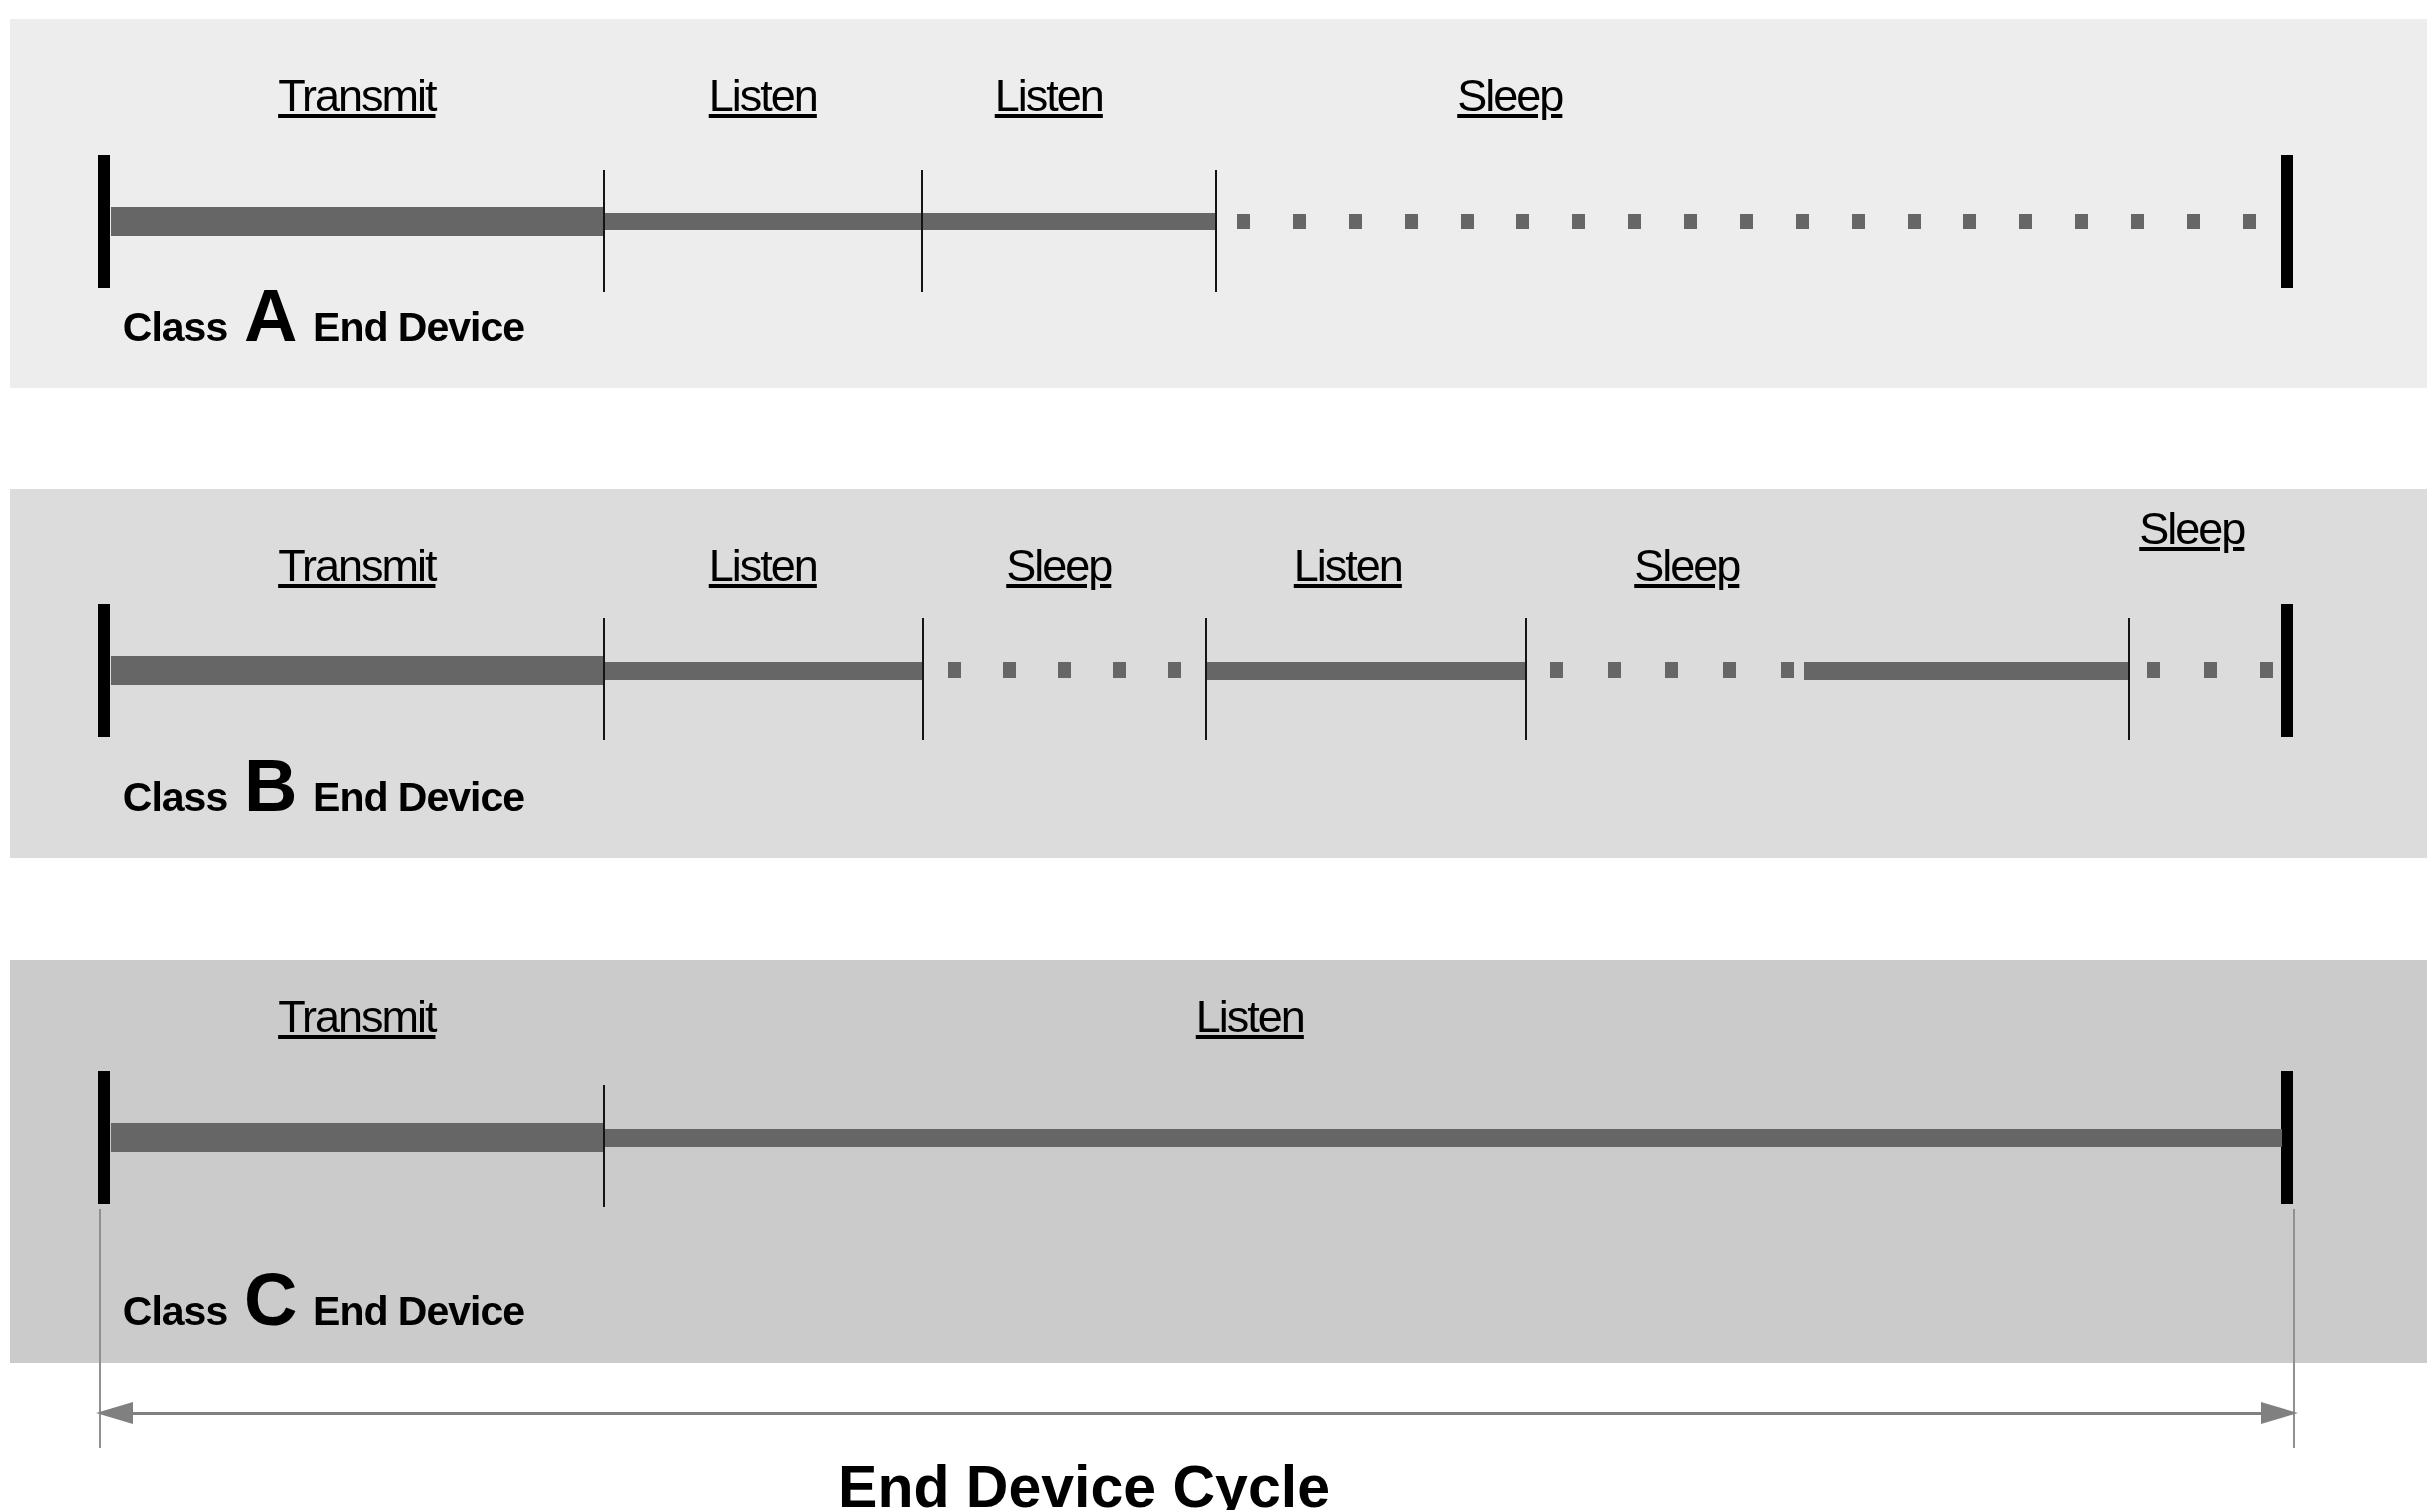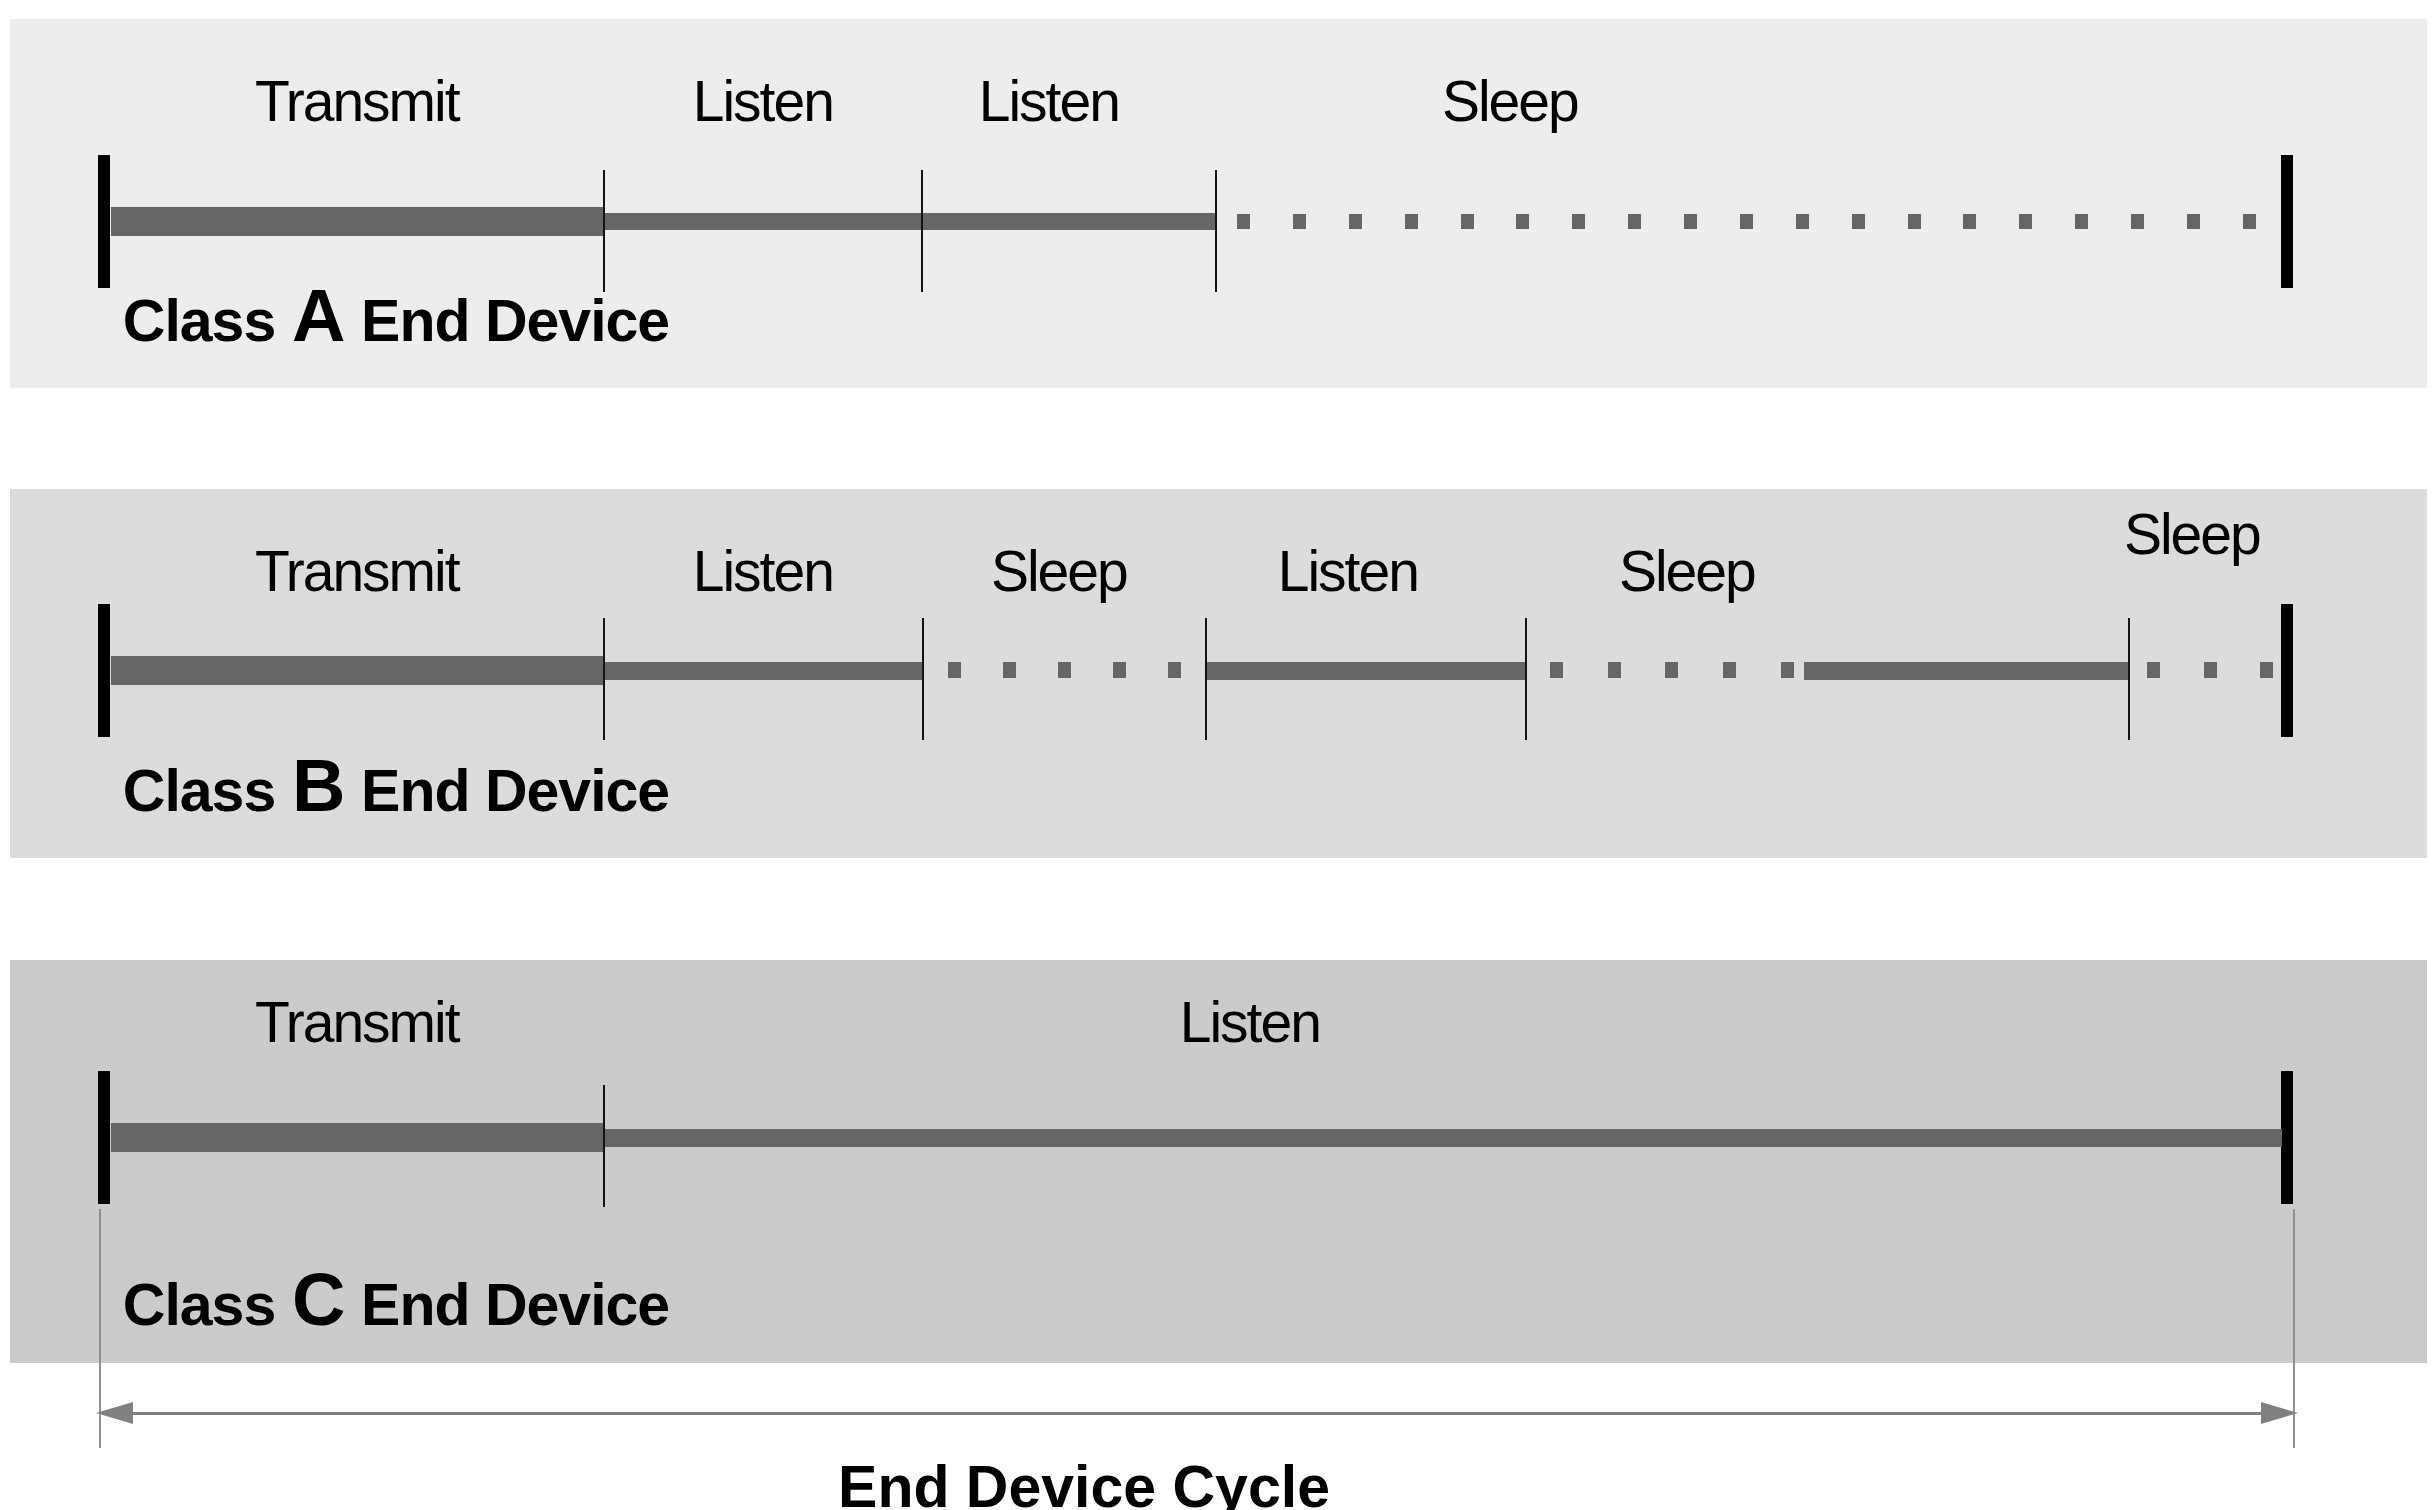--- a/index.html
+++ b/index.html
@@ -12,38 +12,39 @@
     background: var(--page-bg, #ffffff);
   }
   .panel { position: absolute; }
   .marker { position: absolute; width: 12.7px; height: 133px; background: var(--marker, #000); }
   .bar-thick { position: absolute; height: 29px; background: var(--bar, #676767); }
   .bar-thin  { position: absolute; height: 17.6px; background: var(--bar, #676767); }
   .sleep-dot { position: absolute; width: 13.7px; height: 15.7px; background: var(--bar, #676767); }
   .divider   { position: absolute; width: 2px; height: 122px; background: var(--divider, #141414); }
   .phase-label {
     position: absolute;
-    font-size: 57px;
+    font-size: 45px;
     letter-spacing: -2px;
     line-height: 1;
     color: var(--text, #000);
     transform: translateX(-50%);
     white-space: nowrap;
+    text-decoration: underline;
   }
   .caption {
     position: absolute;
     display: flex;
     align-items: baseline;
     gap: 16.7px;
     font-weight: bold;
     letter-spacing: -1px;
     color: var(--text, #000);
     white-space: nowrap;
   }
-  .caption .cap-word   { font-size: 59px; line-height: 1; text-align: center; }
+  .caption .cap-word   { font-size: 41px; line-height: 1; text-align: center; }
   .caption .cap-letter { font-size: 74px; line-height: 1; }
   .ext-line   { position: absolute; width: 2px; background: var(--extension, #909090); }
   .arrow-line { position: absolute; height: 2.9px; background: var(--arrow, #808080); }
   .arrow-head { position: absolute; width: 0; height: 0; }
   .arrow-head.left  { border-top: 11.8px solid transparent; border-bottom: 11.8px solid transparent; border-right: 37px solid var(--arrow, #808080); }
   .arrow-head.right { border-top: 11.8px solid transparent; border-bottom: 11.8px solid transparent; border-left: 37px solid var(--arrow, #808080); }
   .cycle-label {
     position: absolute;
     font-size: 59px;
     font-weight: bold;

